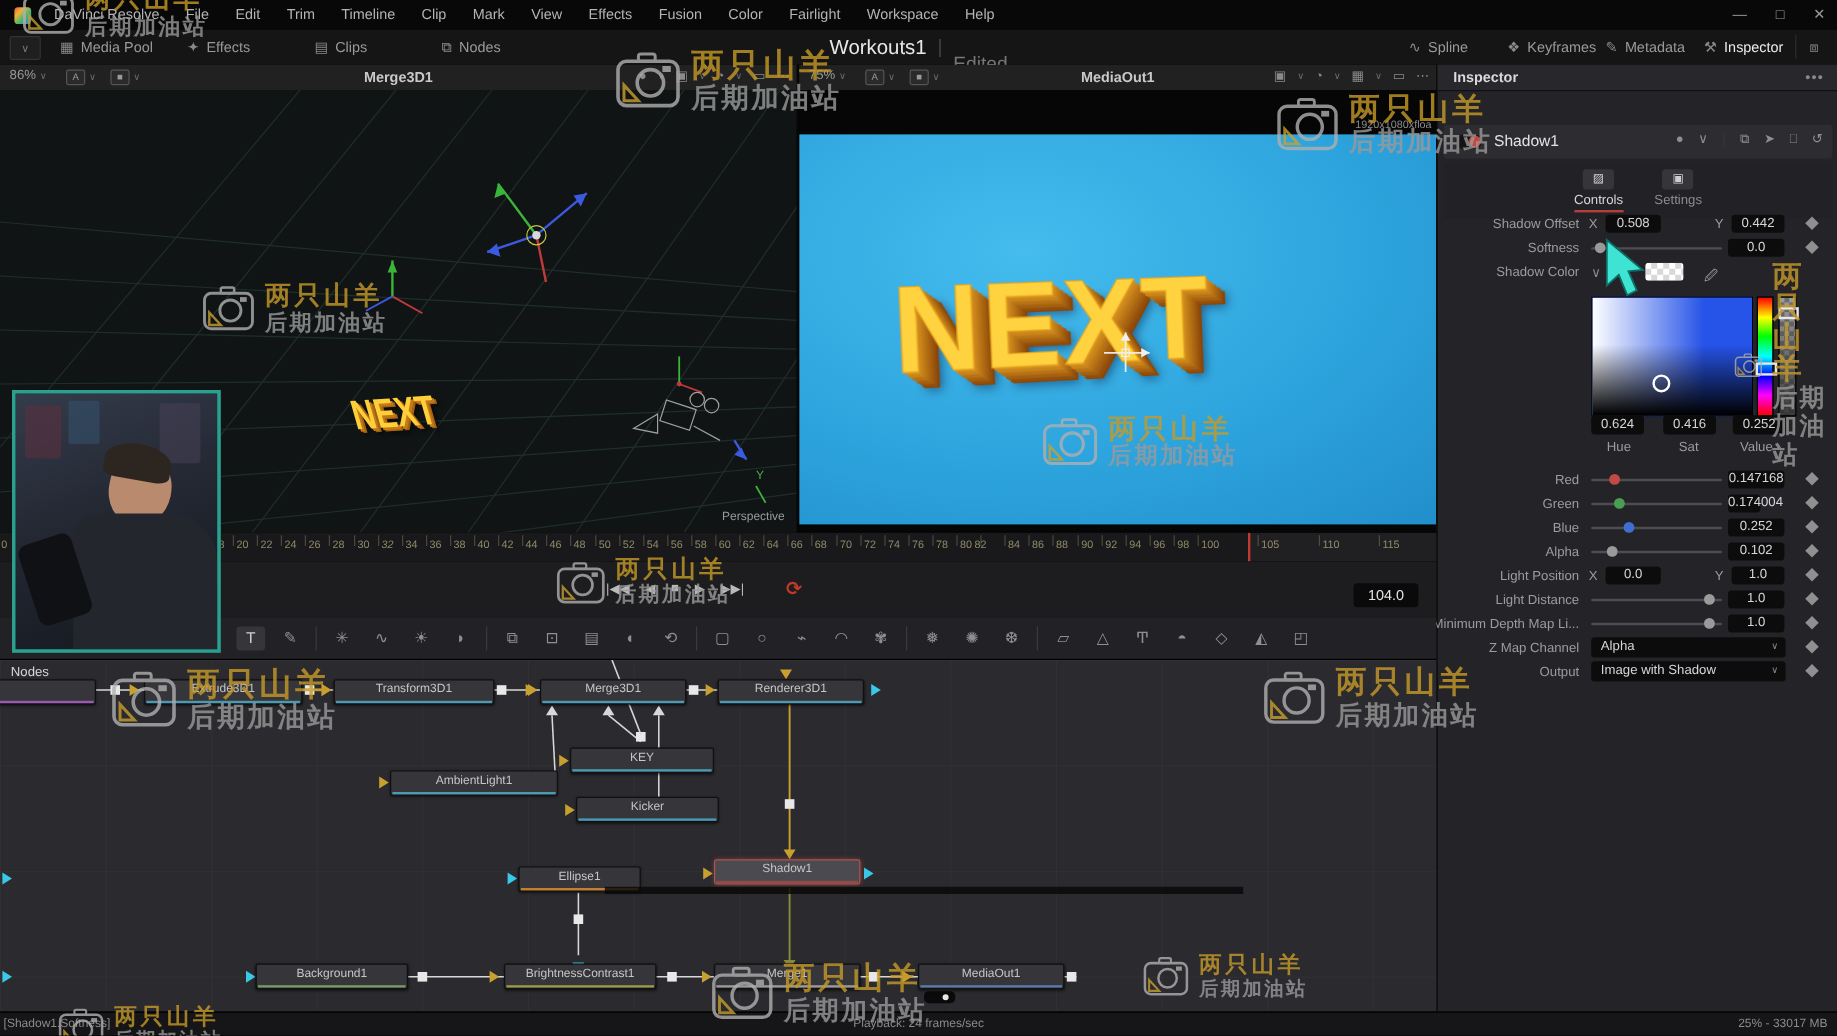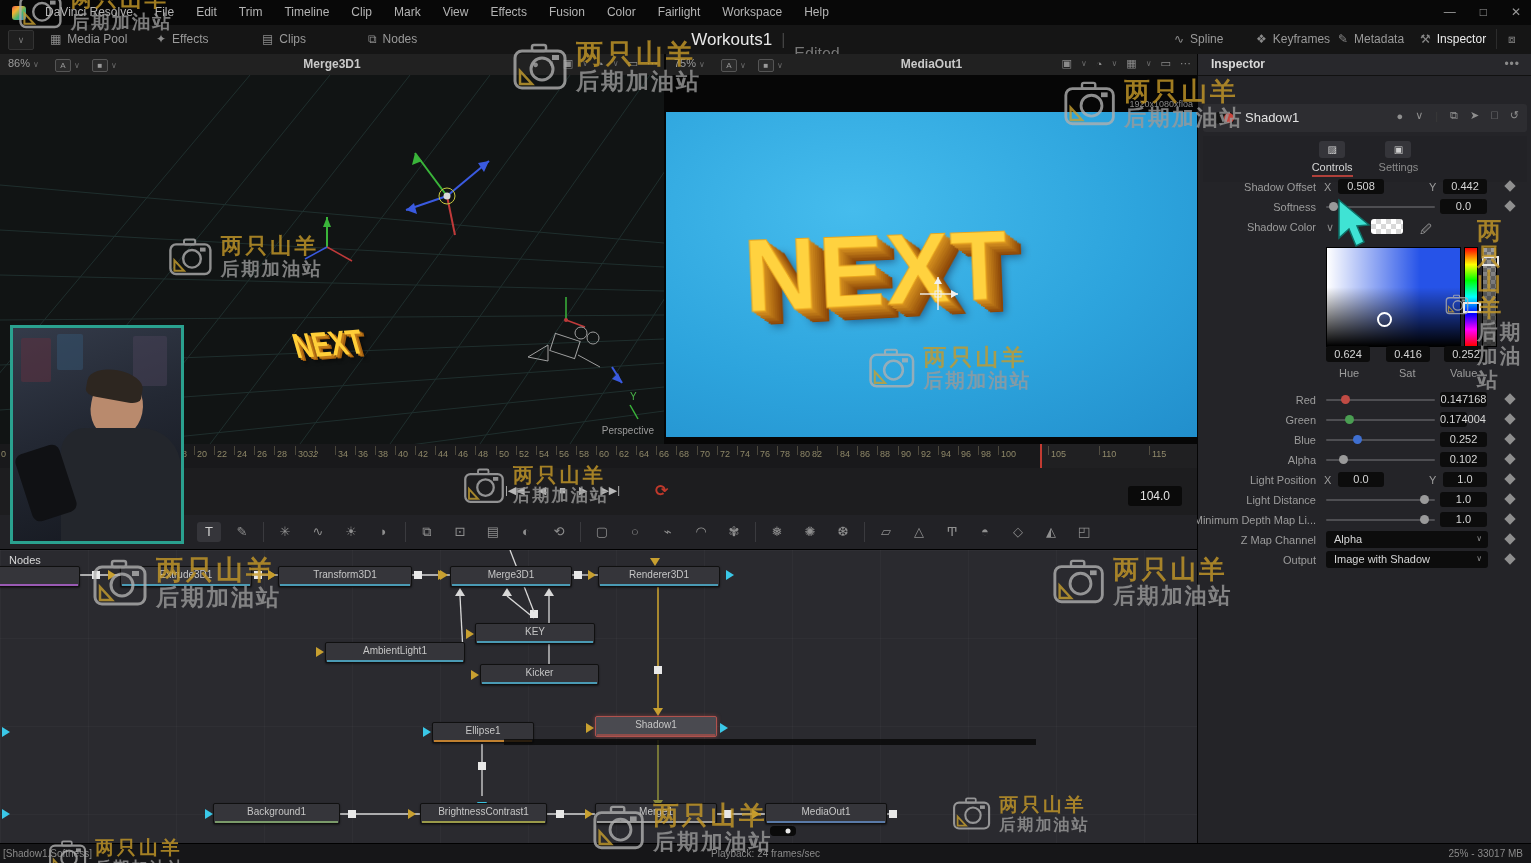--- a/index.html
+++ b/index.html
@@ -477,21 +477,21 @@
     <div class="tick" style="left: 217px;">22</div>
     <div class="tickline" style="left: 234px;"></div>
     <div class="tick" style="left: 237px;">24</div>
     <div class="tickline" style="left: 254px;"></div>
     <div class="tick" style="left: 257px;">26</div>
     <div class="tickline" style="left: 274px;"></div>
     <div class="tick" style="left: 277px;">28</div>
     <div class="tickline" style="left: 295px;"></div>
     <div class="tick" style="left: 298px;">30</div>
     <div class="tickline" style="left: 315px;"></div>
-    <div class="tick" style="left: 308px; font-style: italic;">32</div>
+    <div class="tick" style="left: 318px; font-style: italic;">32</div>
     <div class="tickline" style="left: 335px;"></div>
     <div class="tick" style="left: 338px;">34</div>
     <div class="tickline" style="left: 355px;"></div>
     <div class="tick" style="left: 358px;">36</div>
     <div class="tickline" style="left: 375px;"></div>
     <div class="tick" style="left: 378px;">38</div>
     <div class="tickline" style="left: 395px;"></div>
     <div class="tick" style="left: 398px;">40</div>
     <div class="tickline" style="left: 415px;"></div>
     <div class="tick" style="left: 418px;">42</div>

